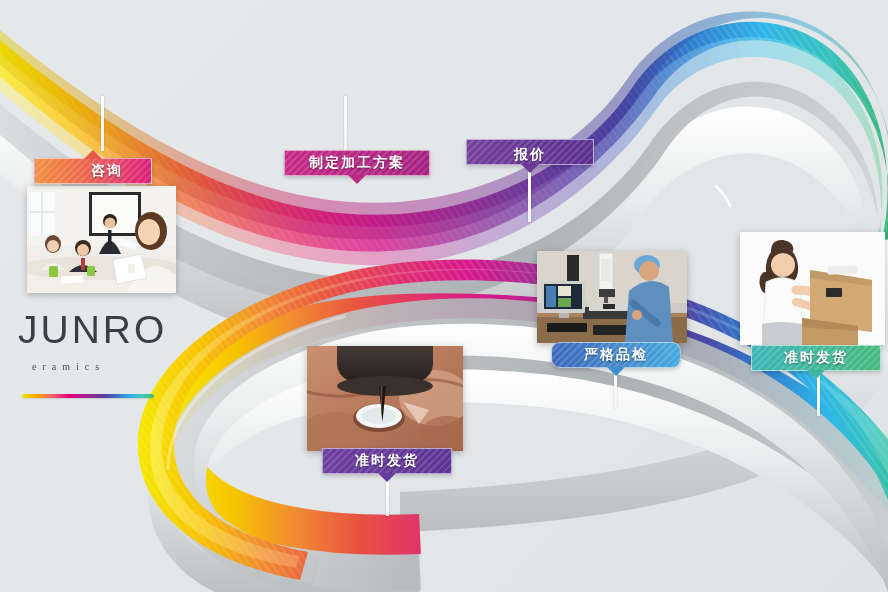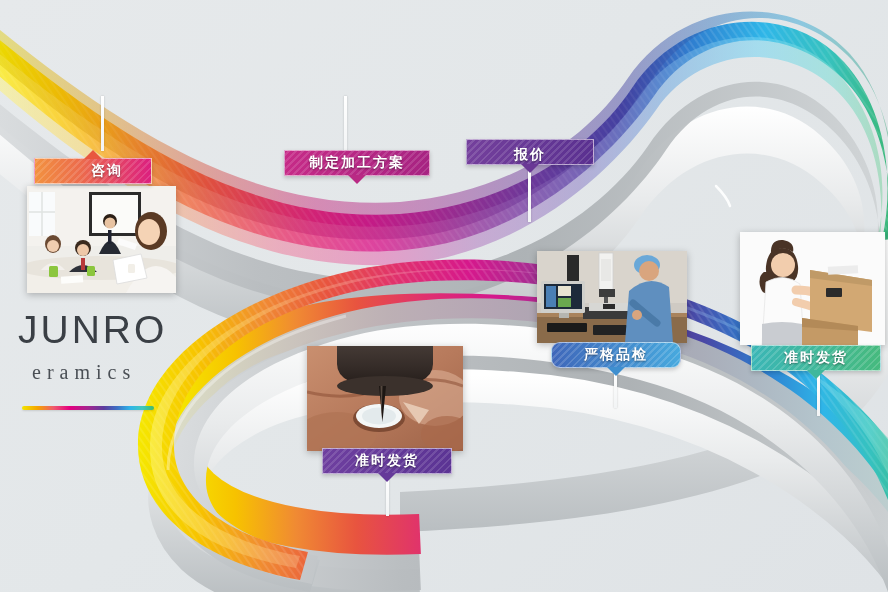--- a/index.html
+++ b/index.html
@@ -31,21 +31,21 @@
     font-size: 39px;
     letter-spacing: 3px;
     color: #3a3f45;
     font-weight: 400;
     line-height: 1;
     font-family: "Liberation Sans", sans-serif;
   }
   .brand-sub {
     margin-top: 12px;
     margin-left: 14px;
-    font-size: 20px;
+    font-size: 10px;
     letter-spacing: 6px;
     color: #4a4f55;
     font-family: "Liberation Serif", "DejaVu Serif", serif;
   }
   .brand-rule {
     margin-top: 22px;
     margin-left: 4px;
     width: 132px; height: 4px;
     border-radius: 2px;
     background: linear-gradient(90deg,

